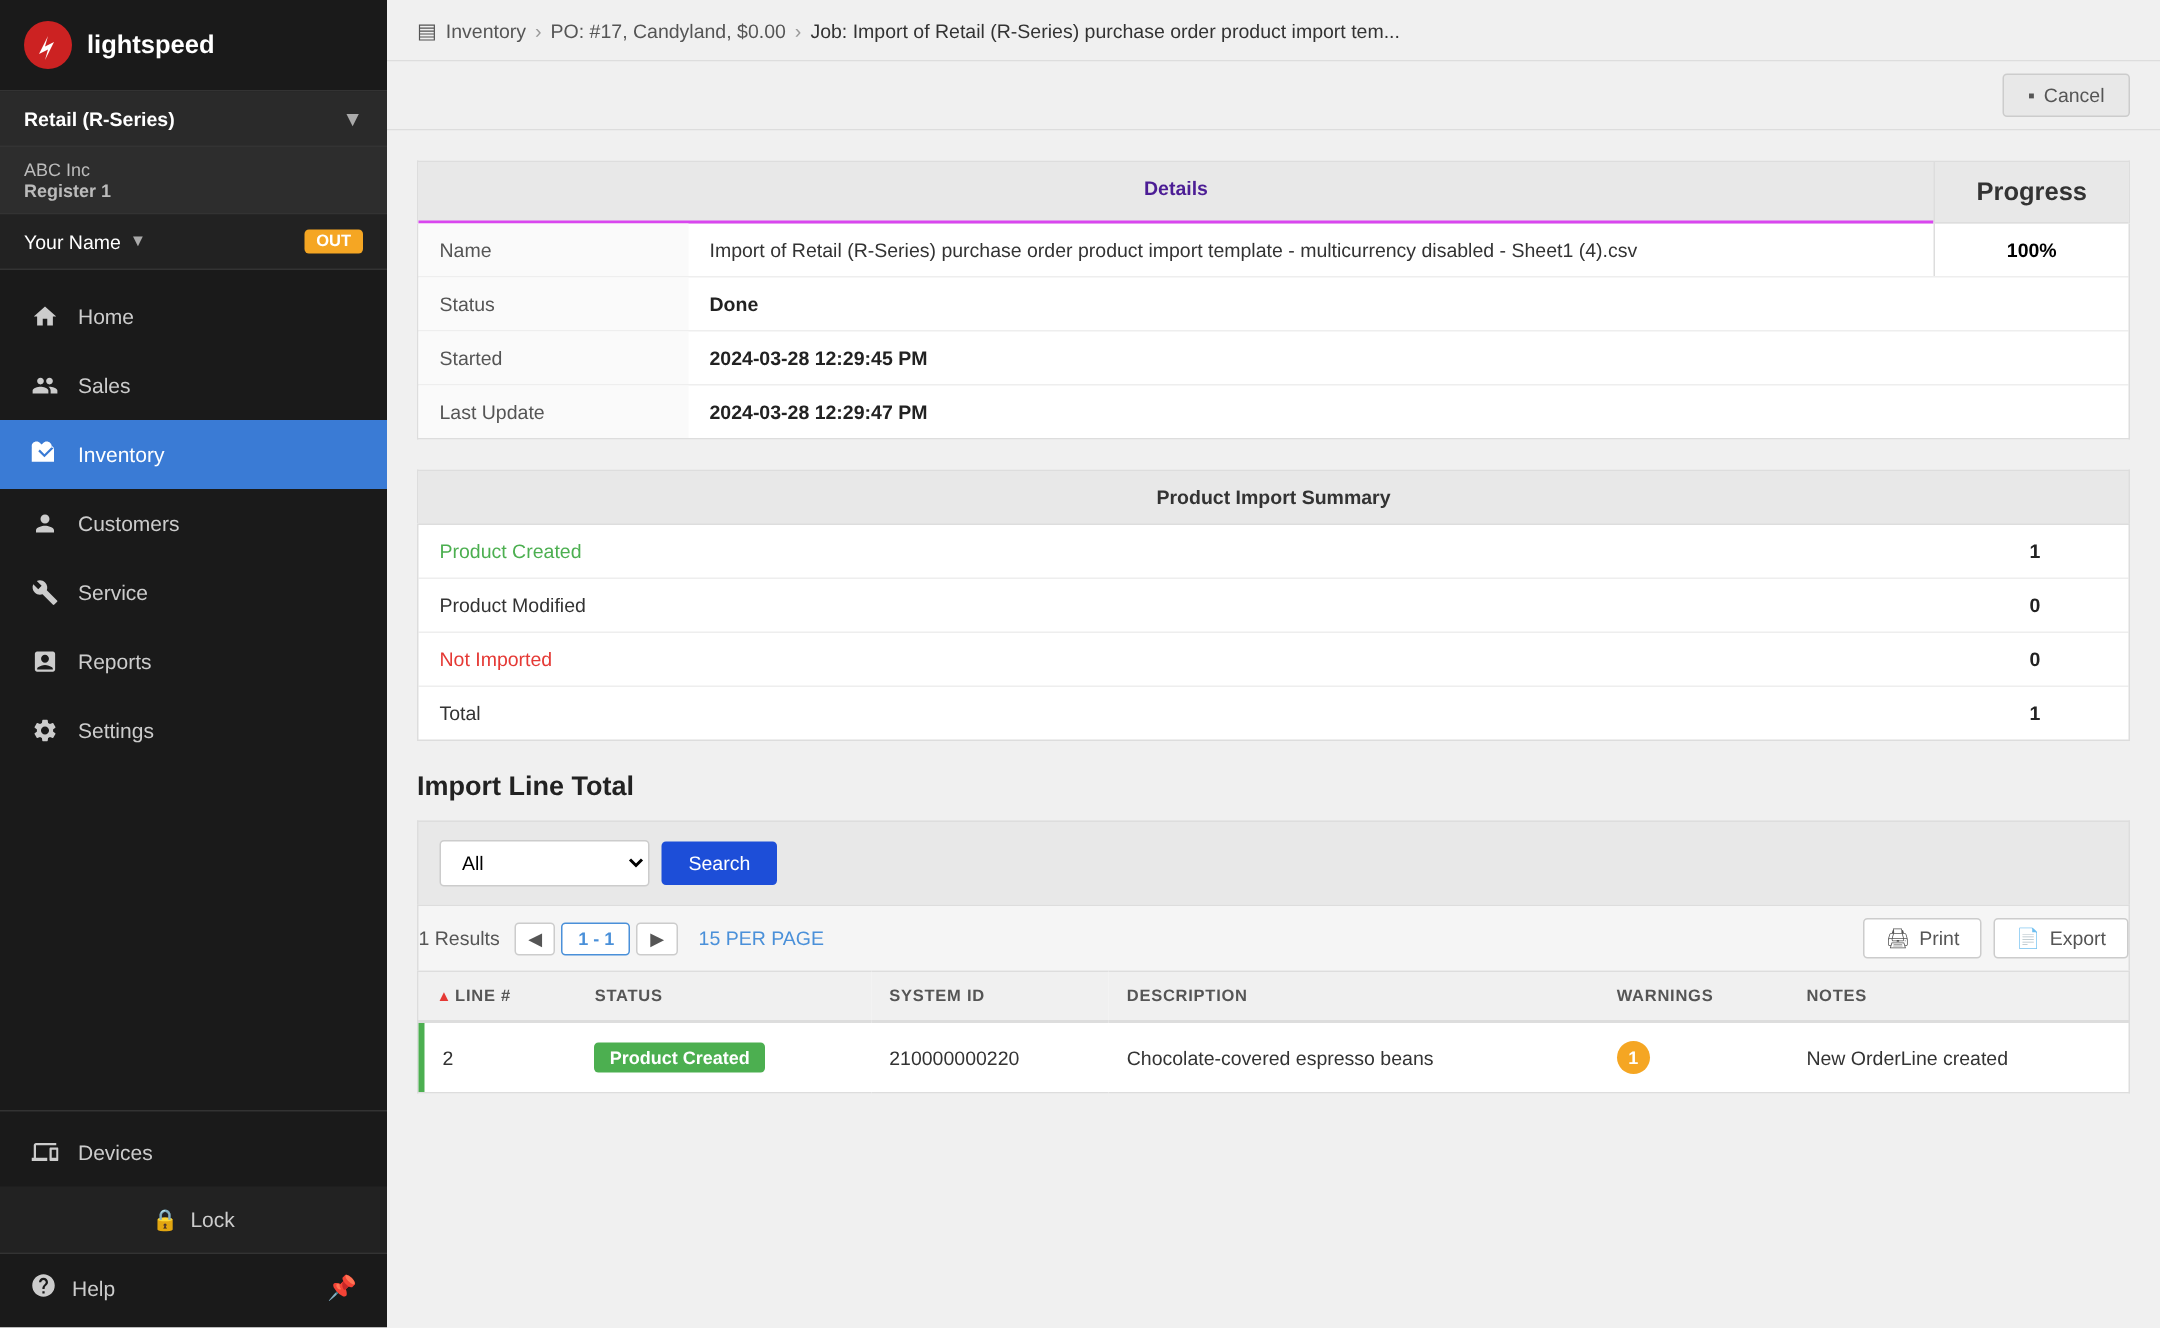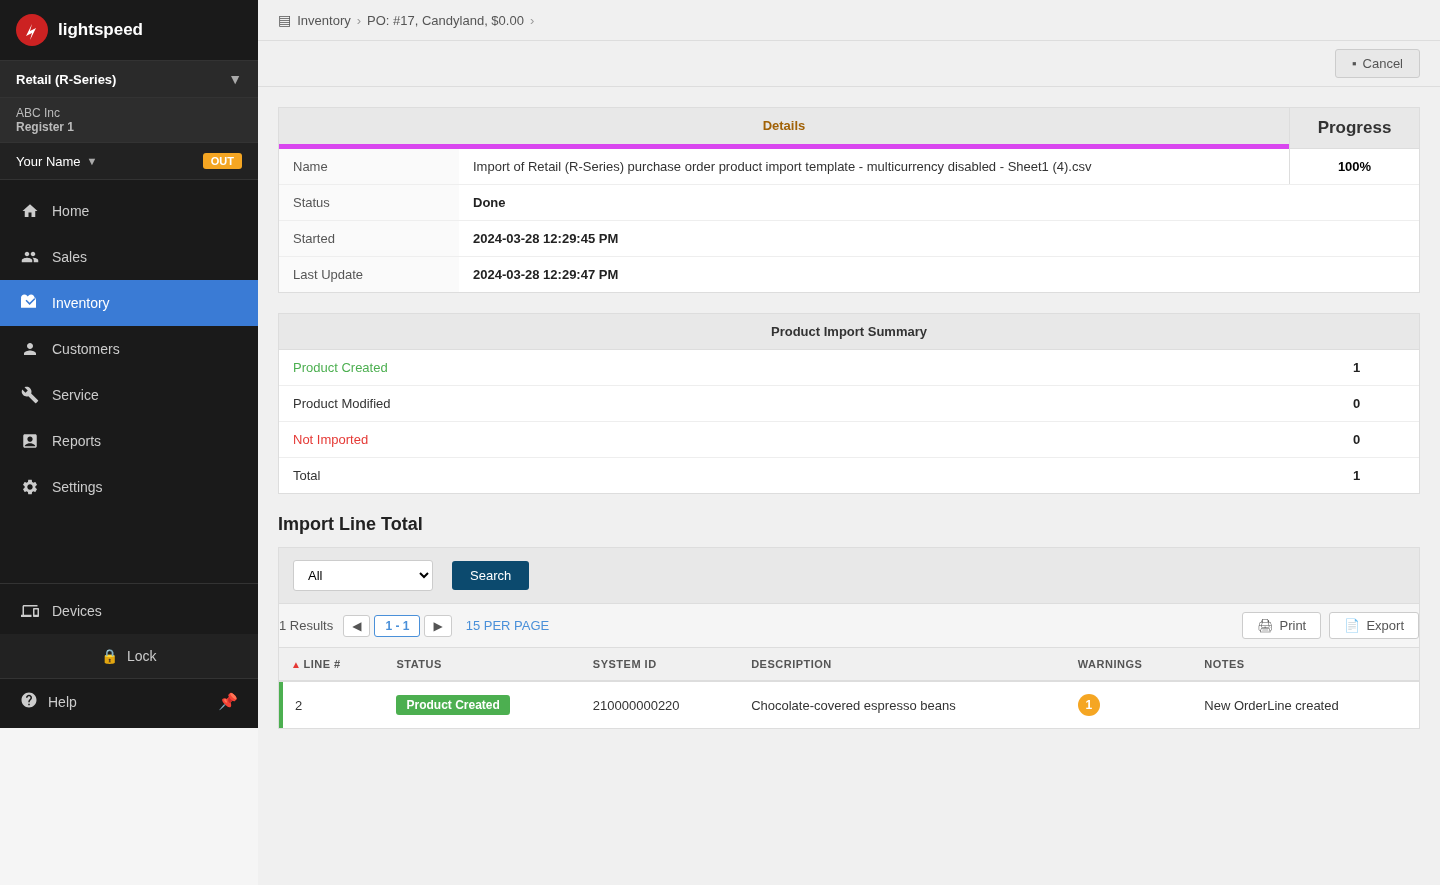--- a/index.html
+++ b/index.html
@@ -6,21 +6,21 @@
     body { font-family: -apple-system, BlinkMacSystemFont, 'Segoe UI', sans-serif; font-size: 13px; background: #f5f5f5; display: flex; height: 885px; overflow: hidden; }
 
     
     #sidebar {
       width: 258px;
       min-width: 258px;
       background: #1a1a1a;
       color: #fff;
       display: flex;
       flex-direction: column;
-      height: 728px;
+      height: 885px;
       justify-content: center;
     }
     #sidebar-logo {
       padding: 14px 16px;
       display: flex;
       align-items: center;
       gap: 10px;
       border-bottom: 1px solid #333;
     }
     .logo-icon {
@@ -180,22 +180,22 @@
     }
     .section-header-progress {
       display: flex;
       background: #e8e8e8;
     }
     .section-header-left {
       flex: 1;
       padding: 10px 14px;
       font-weight: 700;
       font-size: 13px;
-      color: #a16207;
-      border-bottom: 5px solid #d946ef;
+      color: #4c1d95;
+      border-bottom: 2px solid #d946ef;
     }
     .section-header-right {
       width: 130px;
       padding: 10px 14px;
       font-weight: 700;
       font-size: 17px;
       color: #333;
       border-bottom: 1px solid #ddd;
       border-left: 1px solid #ddd;
       text-align: center;
@@ -271,29 +271,28 @@
     }
     .filter-select {
       padding: 6px 10px;
       border: 1px solid #ccc;
       border-radius: 3px;
       background: #fff;
       font-size: 13px;
       min-width: 120px;
     }
     .search-btn {
-      background: #0c4a6e;
+      background: #1d4ed8;
       color: #fff;
       border: none;
       padding: 7px 18px;
       border-radius: 3px;
       cursor: pointer;
       font-size: 13px;
       font-weight: 500;
-      margin-left: 11px;
     }
 
     .results-bar {
       background: #f5f5f5;
       border: 1px solid #ddd;
       border-bottom: none;
       padding: 8px 0;
       display: flex;
       align-items: center;
       gap: 10px;
@@ -517,20 +516,21 @@
   </div>
 </div>
 
 <div id="main">
   <div id="breadcrumb-bar">
     <span class="breadcrumb-icon">▤</span>
     <span class="breadcrumb-link">Inventory</span>
     <span class="breadcrumb-sep">›</span>
     <span class="breadcrumb-link">PO: #17, Candyland, $0.00</span>
     <span class="breadcrumb-sep">›</span>
+    <span class="breadcrumb-current">Job: Import of Retail (R-Series) purchase order product import tem...</span>
   </div>
 
   <div id="toolbar">
     <button class="cancel-btn">
       <span>▪</span>
       <span>Cancel</span>
     </button>
   </div>
 
   <div id="content">

